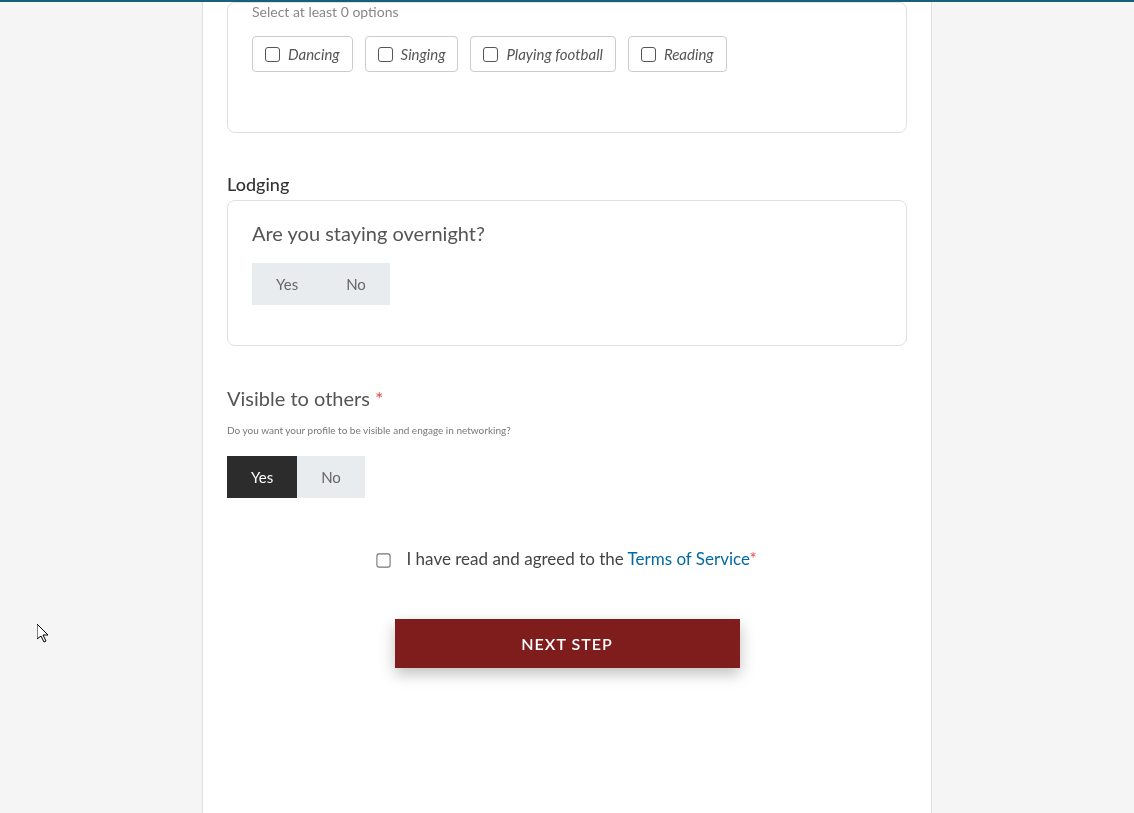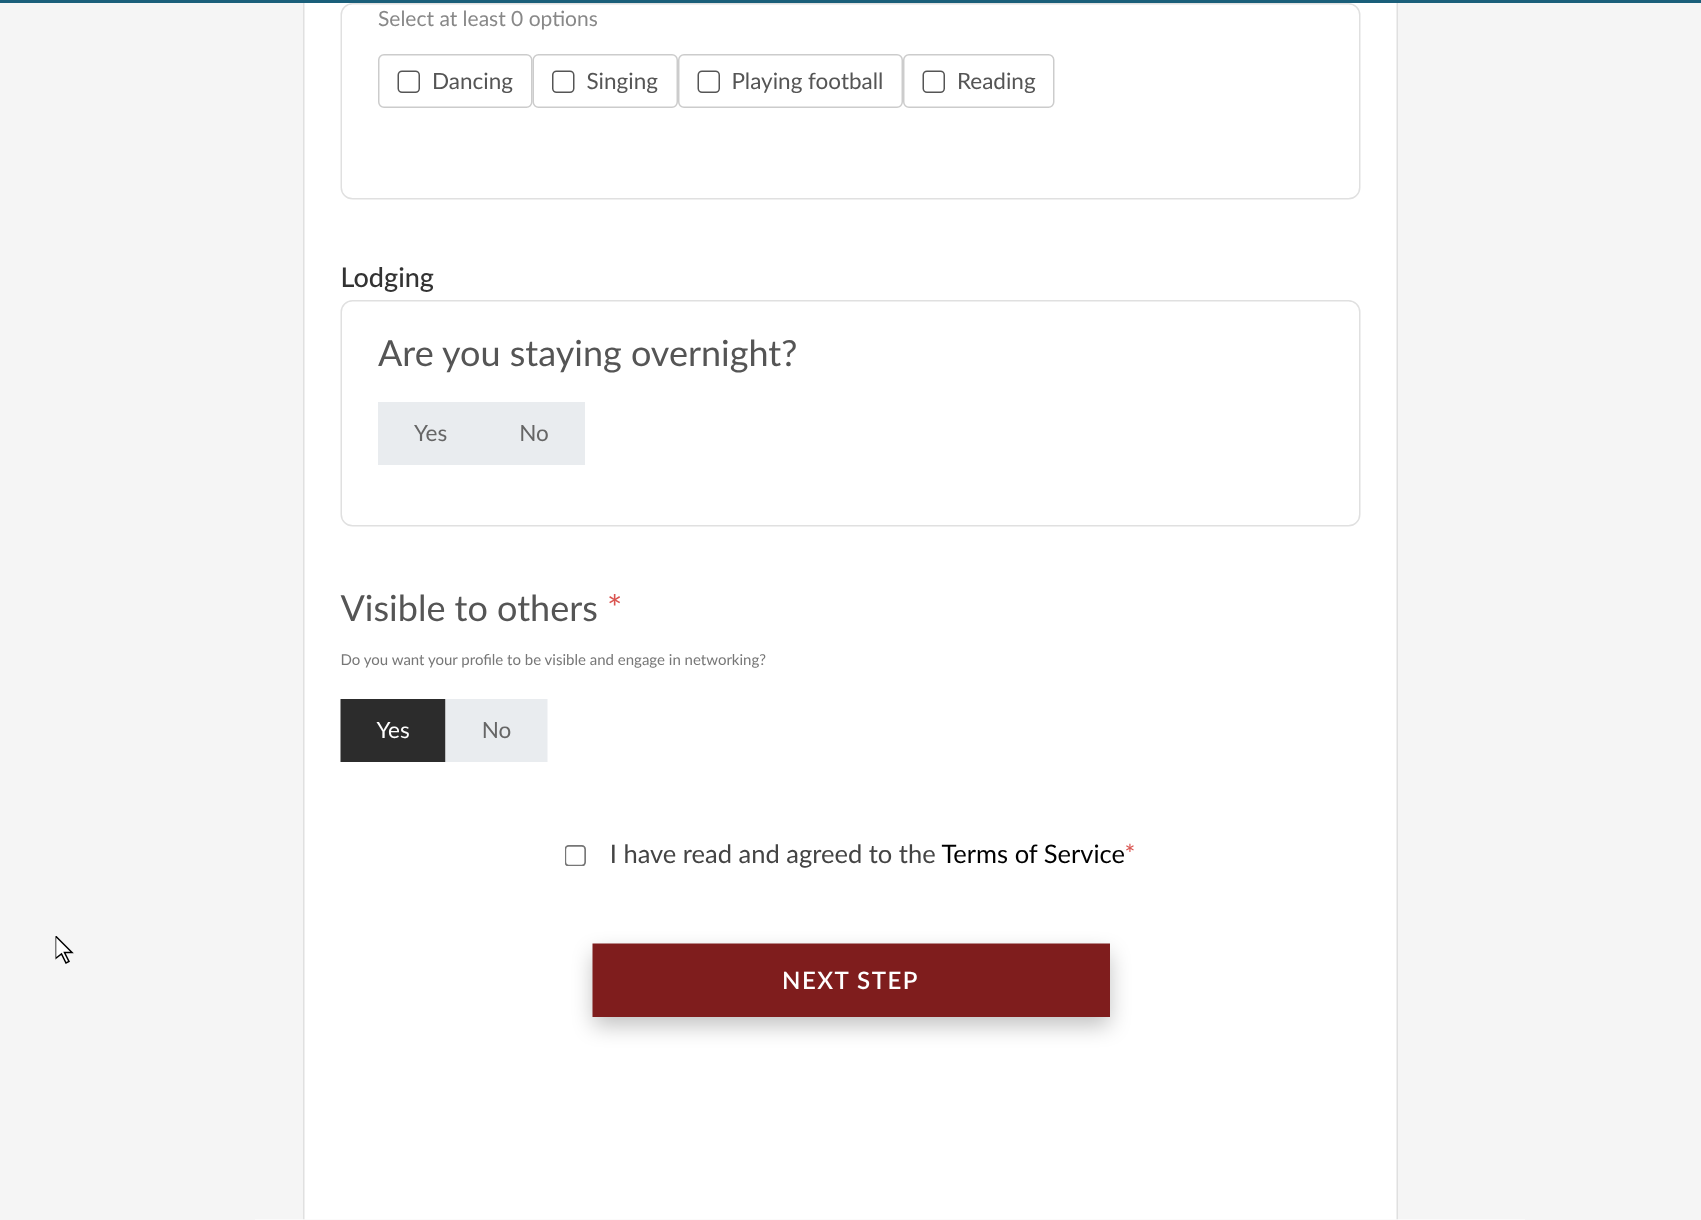--- a/index.html
+++ b/index.html
@@ -41,21 +41,23 @@
     }
     
     .helper-text {
       color: #888;
       font-size: 14px;
       margin-bottom: 16px;
     }
     
     .checkbox-row {
       display: flex;
+      gap: 12px;
       flex-wrap: wrap;
+      font-style: italic;
     }
     
     .checkbox-chip {
       display: inline-flex;
       align-items: center;
       gap: 8px;
       border: 1px solid #ccc;
       border-radius: 4px;
       padding: 8px 12px;
       cursor: pointer;
@@ -76,21 +78,21 @@
     }
     
     .section-title {
       font-size: 18px;
       color: #333;
       font-weight: 500;
       margin-bottom: 5px;
     }
     
     .question {
-      font-size: 24px;
+      font-size: 20px;
       color: #555;
       font-weight: 400;
       margin-bottom: 18px;
     }
     
     .question-sub {
       color: #777;
       font-size: 10px;
       margin-bottom: 20px;
       margin-top: -4px;
@@ -130,21 +132,21 @@
       color: #444;
     }
     
     .terms-row input[type="checkbox"] {
       margin-right: 12px;
       transform: scale(1.1);
       vertical-align: middle;
     }
     
     .terms-link {
-      color: #000000;
+      color: #0369a1;
       text-decoration: none;
     }
     
     .next-button {
       display: block;
       margin: 0 auto;
       background: #7f1d1d;
       color: #fff;
       border: none;
       padding: 15px 0;

